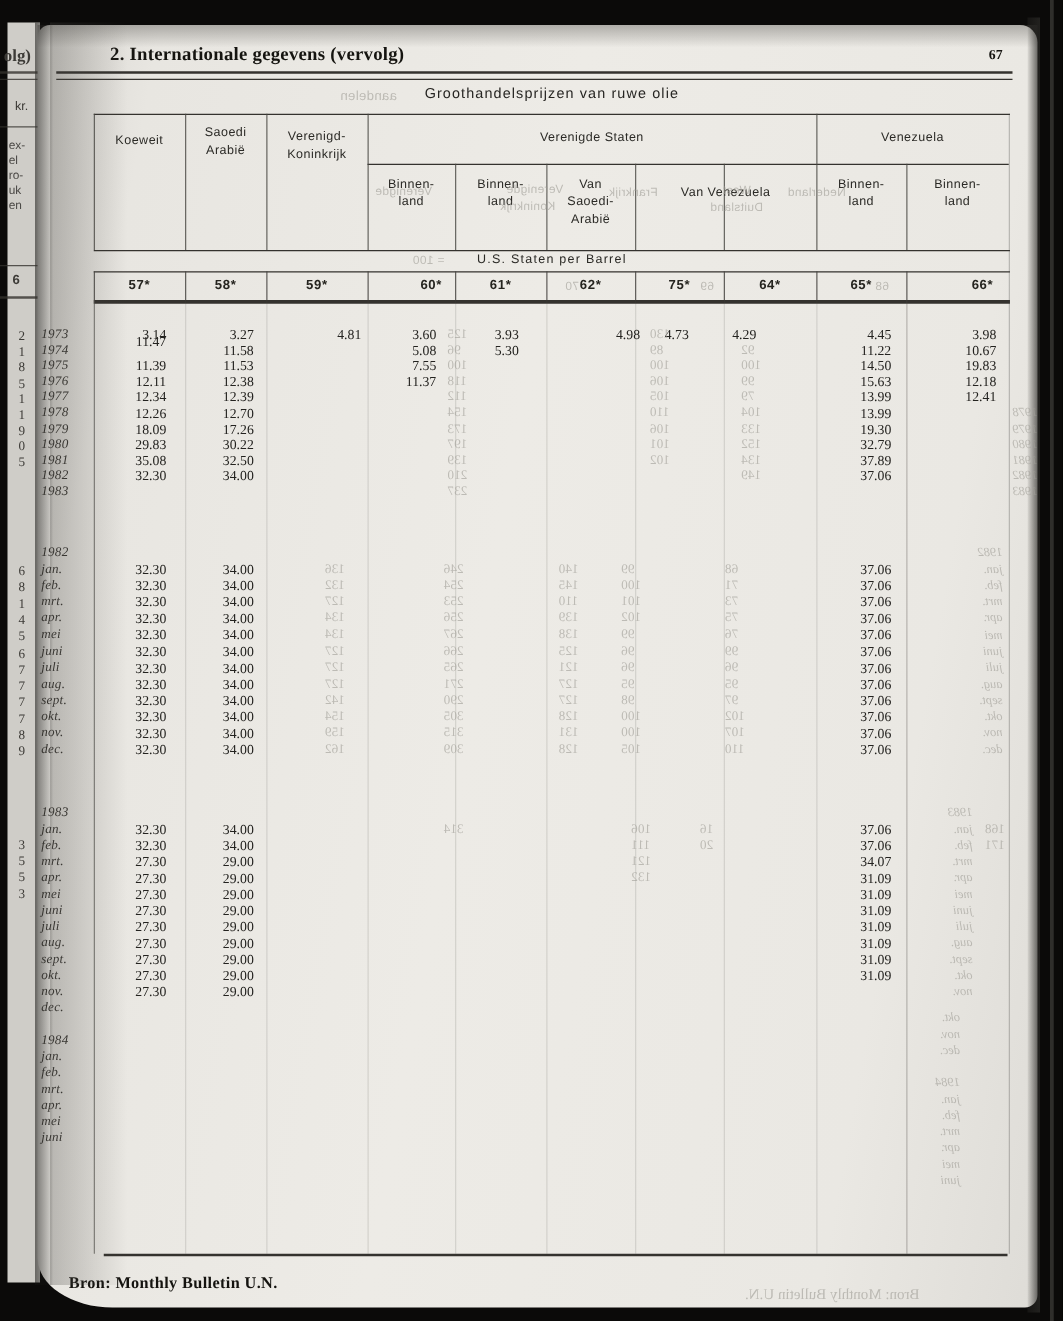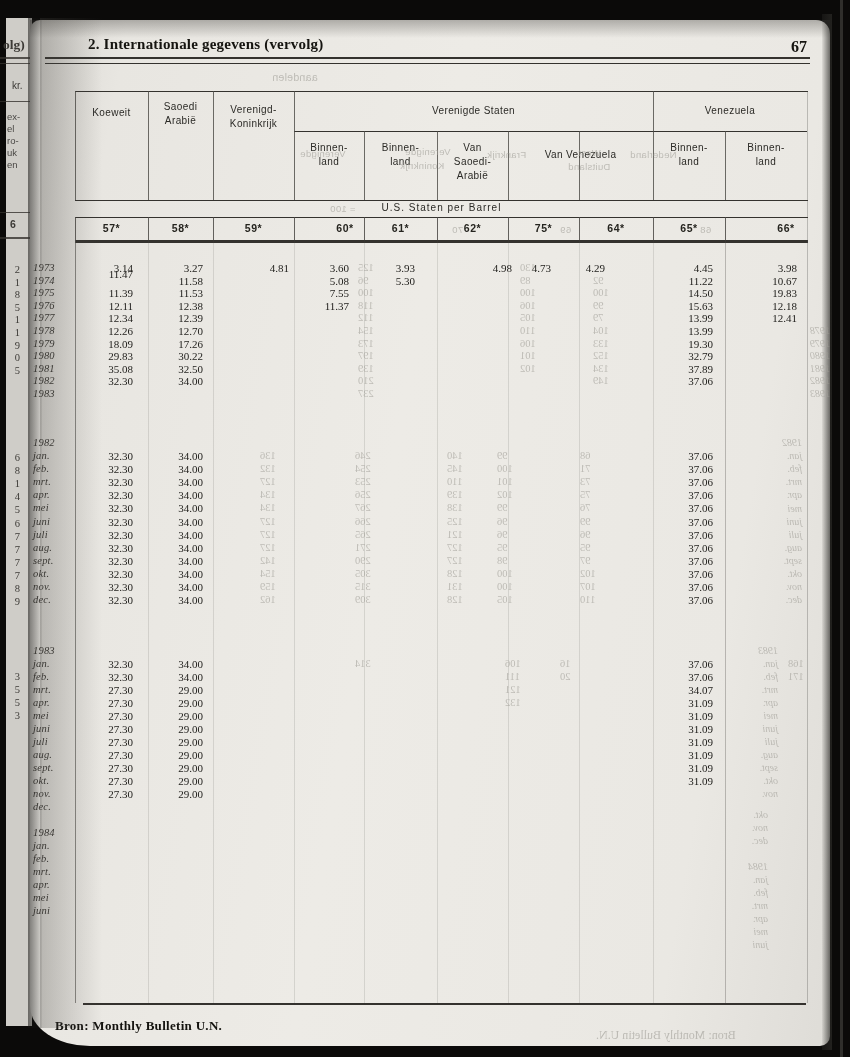--- a/index.html
+++ b/index.html
@@ -16,21 +16,21 @@
   #fold{position:absolute;left:28px;top:18px;width:14px;height:1010px;
         background:linear-gradient(90deg,rgba(20,19,17,.55),rgba(20,19,17,.08));}
   #gutter{position:absolute;left:40px;top:18px;width:62px;height:1010px;pointer-events:none;z-index:5;
         background:linear-gradient(90deg,rgba(70,68,64,.30),rgba(70,68,64,0));}
   #right-edge{position:absolute;left:822px;top:14px;width:10px;height:1036px;
         background:linear-gradient(90deg,rgba(120,118,112,.1),rgba(40,39,36,.8));}
   #right-streak{position:absolute;left:840px;top:0;width:3px;height:1057px;background:#54524e;opacity:.5;}
   #content{position:absolute;inset:0;z-index:3;}
   .abs{position:absolute;}
   .hdr-title{font-weight:bold;font-size:15px;color:#151410;letter-spacing:.2px;}
-  .hdr-pageno{font-weight:bold;font-size:16px;color:#151410;}
+  .hdr-pageno{font-weight:bold;font-size:11px;color:#151410;}
   .tbl-title{font-family:"Liberation Sans","DejaVu Sans",sans-serif;font-size:11.5px;
              letter-spacing:.9px;color:#262522;text-align:center;}
   .rule{position:absolute;background:#34322e;}
   .vline{position:absolute;width:1px;background:#4a4844;}
   .hcell{position:absolute;font-family:"Liberation Sans","DejaVu Sans",sans-serif;
          font-size:10px;letter-spacing:.4px;color:#2b2a26;text-align:center;line-height:1.4;}
   .unit{position:absolute;font-family:"Liberation Sans","DejaVu Sans",sans-serif;
         font-size:10px;letter-spacing:1px;color:#2b2a26;text-align:center;}
   .colno{position:absolute;font-family:"Liberation Sans","DejaVu Sans",sans-serif;
          font-size:10.5px;font-weight:600;letter-spacing:.5px;color:#25241f;text-align:center;}
@@ -49,20 +49,21 @@
 <div id="photo">
   <div id="facing-strip"></div>
   <div id="page"></div>
   <div id="page-shade-top"></div>
 
   <div id="content">
 
     <div class="abs hdr-title" style="left:88px;top:36px;">2. Internationale gegevens (vervolg)</div>
     <div class="abs hdr-pageno" style="left:791px;top:38px;">67</div>
 
+    <div class="abs tbl-title" style="left:75px;top:69px;width:733px;">Groothandelsprijzen van ruwe olie</div>
 
     <div class="hcell" style="left:75px;top:106px;width:73px;">Koeweit</div>
     <div class="hcell" style="left:148px;top:100px;width:65px;">Saoedi Arabië</div>
     <div class="hcell" style="left:216px;top:103px;width:75px;">Verenigd-Koninkrijk</div>
     <div class="hcell" style="left:294px;top:104px;width:359px;">Verenigde Staten</div>
     <div class="hcell" style="left:653px;top:104px;width:154px;">Venezuela</div>
     <div class="hcell" style="left:301px;top:141px;width:56px;">Binnen-land</div>
     <div class="hcell" style="left:372px;top:141px;width:57px;">Binnen-land</div>
     <div class="hcell" style="left:445px;top:141px;width:55px;">Van Saoedi-Arabië</div>
     <div class="hcell" style="left:508px;top:148px;width:145px;">Van Venezuela</div>

